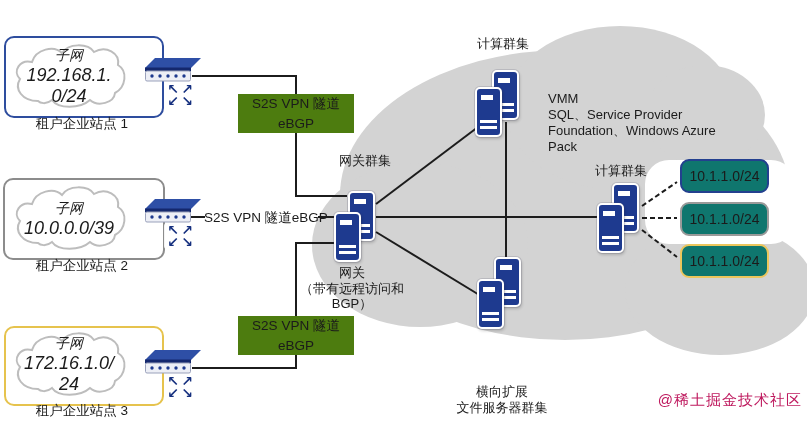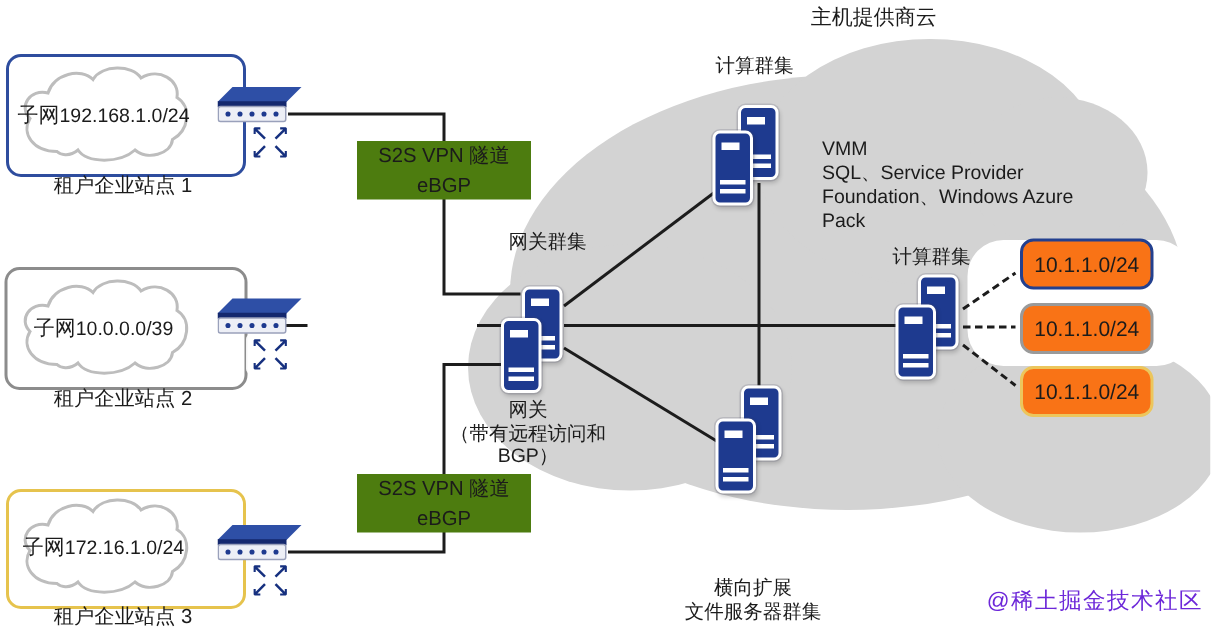--- a/index.html
+++ b/index.html
@@ -17,48 +17,48 @@
   .center{text-align:center;}
   .whitebg{background:#4d7c0f;line-height:1.45;}
   .title14{font-size:14px;}
   
   .site-box{position:absolute;background:#fff;border:2px solid #888;border-radius:10px;}
   .site-box.s1{border-color:#2e4d9e;}
   .site-box.s2{border-color:#8c8c8c;}
   .site-box.s3{border-color:#e6c34d;}
   .cloud-wrap{position:absolute;width:118px;height:70px;}
   .cloud-wrap svg{position:absolute;left:0;top:0;}
-  .cloud-text{position:relative;z-index:1;width:100%;height:100%;display:flex;
-    align-items:center;justify-content:center;padding-top:2px;box-sizing:border-box;}
+  .cloud-text{position:relative;z-index:1;width:100%;height:100%;display:flex;flex-direction:column;
+    align-items:center;justify-content:center;padding-top:2px;box-sizing:border-box;font-style:italic;}
   .cloud-title{font-size:14px;}
-  .cloud-subnet{font-size:13px;text-align:right;max-width:96px;word-break:break-all;line-height:1.15;}
+  .cloud-subnet{font-size:18px;text-align:center;max-width:96px;word-break:break-all;line-height:1.15;}
   .site-label{position:absolute;font-size:13.5px;text-align:center;}
   
   .server{position:absolute;width:27px;height:50px;background:#1e3a8f;border:2px solid #fff;
     border-radius:5px;box-sizing:border-box;
     box-shadow:0 0 0 1px rgba(70,70,100,.18),1px 2px 3px rgba(0,0,0,.18);}
   .server .bar{position:absolute;top:6px;left:4px;right:7px;height:5px;background:#fff;}
   .server .ln{position:absolute;left:3px;right:3px;height:3px;background:#fff;}
   .server .l1{bottom:12px;}
   .server .l2{bottom:6px;}
   
   .switch{position:absolute;}
   
   .arrows{position:absolute;display:grid;grid-template-columns:14px 14px;color:#16307f;
     font-weight:bold;font-size:14px;line-height:12px;background:rgba(255,255,255,.9);
     border-radius:3px;padding:1px 2px;text-align:center;}
   
-  .ip-box{position:absolute;left:680px;width:89px;height:34px;background:#f97316;border:2px solid;
+  .ip-box{position:absolute;left:680px;width:89px;height:34px;background:#0f766e;border:2px solid;
     border-radius:9px;display:flex;align-items:center;justify-content:center;font-size:14px;
     box-sizing:border-box;}
   .ip-box.c1{border-color:#23408f;}
   .ip-box.c2{border-color:#9a9a9a;}
   .ip-box.c3{border-color:#ecc65c;}
   .watermark{position:absolute;left:630px;top:391px;width:172px;text-align:right;font-size:15px;
-    color:#6d28d9;letter-spacing:1px;}
+    color:#be185d;letter-spacing:1px;}
 </style>
 </head>
 <body>
 
 <div class="stage">
 
   <div class="blob" style="left:340px;top:50px;width:450px;height:290px;"></div>
   <div class="blob" style="left:312px;top:163px;width:216px;height:164px;"></div>
   <div class="blob" style="left:505px;top:26px;width:230px;height:164px;"></div>
   <div class="blob" style="left:645px;top:65px;width:120px;height:100px;"></div>
@@ -87,36 +87,36 @@
     <g fill="#1c1c1c">
       <polygon points="106,76 117,71.5 117,80.5"></polygon>
       <polygon points="144,76 133,71.5 133,80.5"></polygon>
       <polygon points="106,217 117,212.5 117,221.5"></polygon>
       <polygon points="144,217 133,212.5 133,221.5"></polygon>
       <polygon points="106,368 117,363.5 117,372.5"></polygon>
       <polygon points="144,368 133,363.5 133,372.5"></polygon>
     </g>
   </svg>
 
-  <div class="lbl center title14" style="left:490px;top:3px;width:185px;">主机提供商云</div>
   <div class="lbl center" style="left:443px;top:36px;width:120px;">计算群集</div>
   <div class="lbl" style="left:548px;top:91px;line-height:1.22;">VMM
 SQL、Service Provider
 Foundation、Windows Azure
 Pack</div>
   <div class="lbl center" style="left:310px;top:153px;width:110px;">网关群集</div>
   <div class="lbl center" style="left:281px;top:265px;width:142px;line-height:1.2;text-align:center;">网关
 （带有远程访问和
 BGP）</div>
   <div class="lbl center" style="left:565px;top:163px;width:112px;">计算群集</div>
   <div class="lbl center" style="left:429px;top:336px;width:146px;margin-top:48px;">横向扩展
 文件服务器群集</div>
 
   <div class="lbl center whitebg" style="left:238px;top:94px;width:116px;font-size:13.5px;">S2S VPN 隧道
 eBGP</div>
+  <div class="lbl" style="left:204px;top:210px;white-space:nowrap;font-size:13.5px;">S2S VPN 隧道eBGP</div>
   <div class="lbl center whitebg" style="left:238px;top:316px;width:116px;font-size:13.5px;">S2S VPN 隧道
 eBGP</div>
 
   <div class="site-box s1" style="left:4px;top:36px;width:156px;height:78px;"></div>
   <div class="cloud-wrap" style="left:10px;top:41px;">
     <svg width="118" height="70" viewBox="0 0 118 70">
       <path d="M28 60 C12 60 4 48 10 38 C2 30 10 18 22 21 C26 8 44 4 52 12 C58 2 78 2 84 11 C96 4 110 12 108 24 C118 30 116 46 105 52 C104 62 88 66 80 59 C70 68 48 68 42 59 C36 64 30 62 28 60 Z" fill="#fff" stroke="#bdbdbd" stroke-width="2"></path>
     </svg>
     <div class="cloud-text">
       <div class="cloud-title">子网</div>

